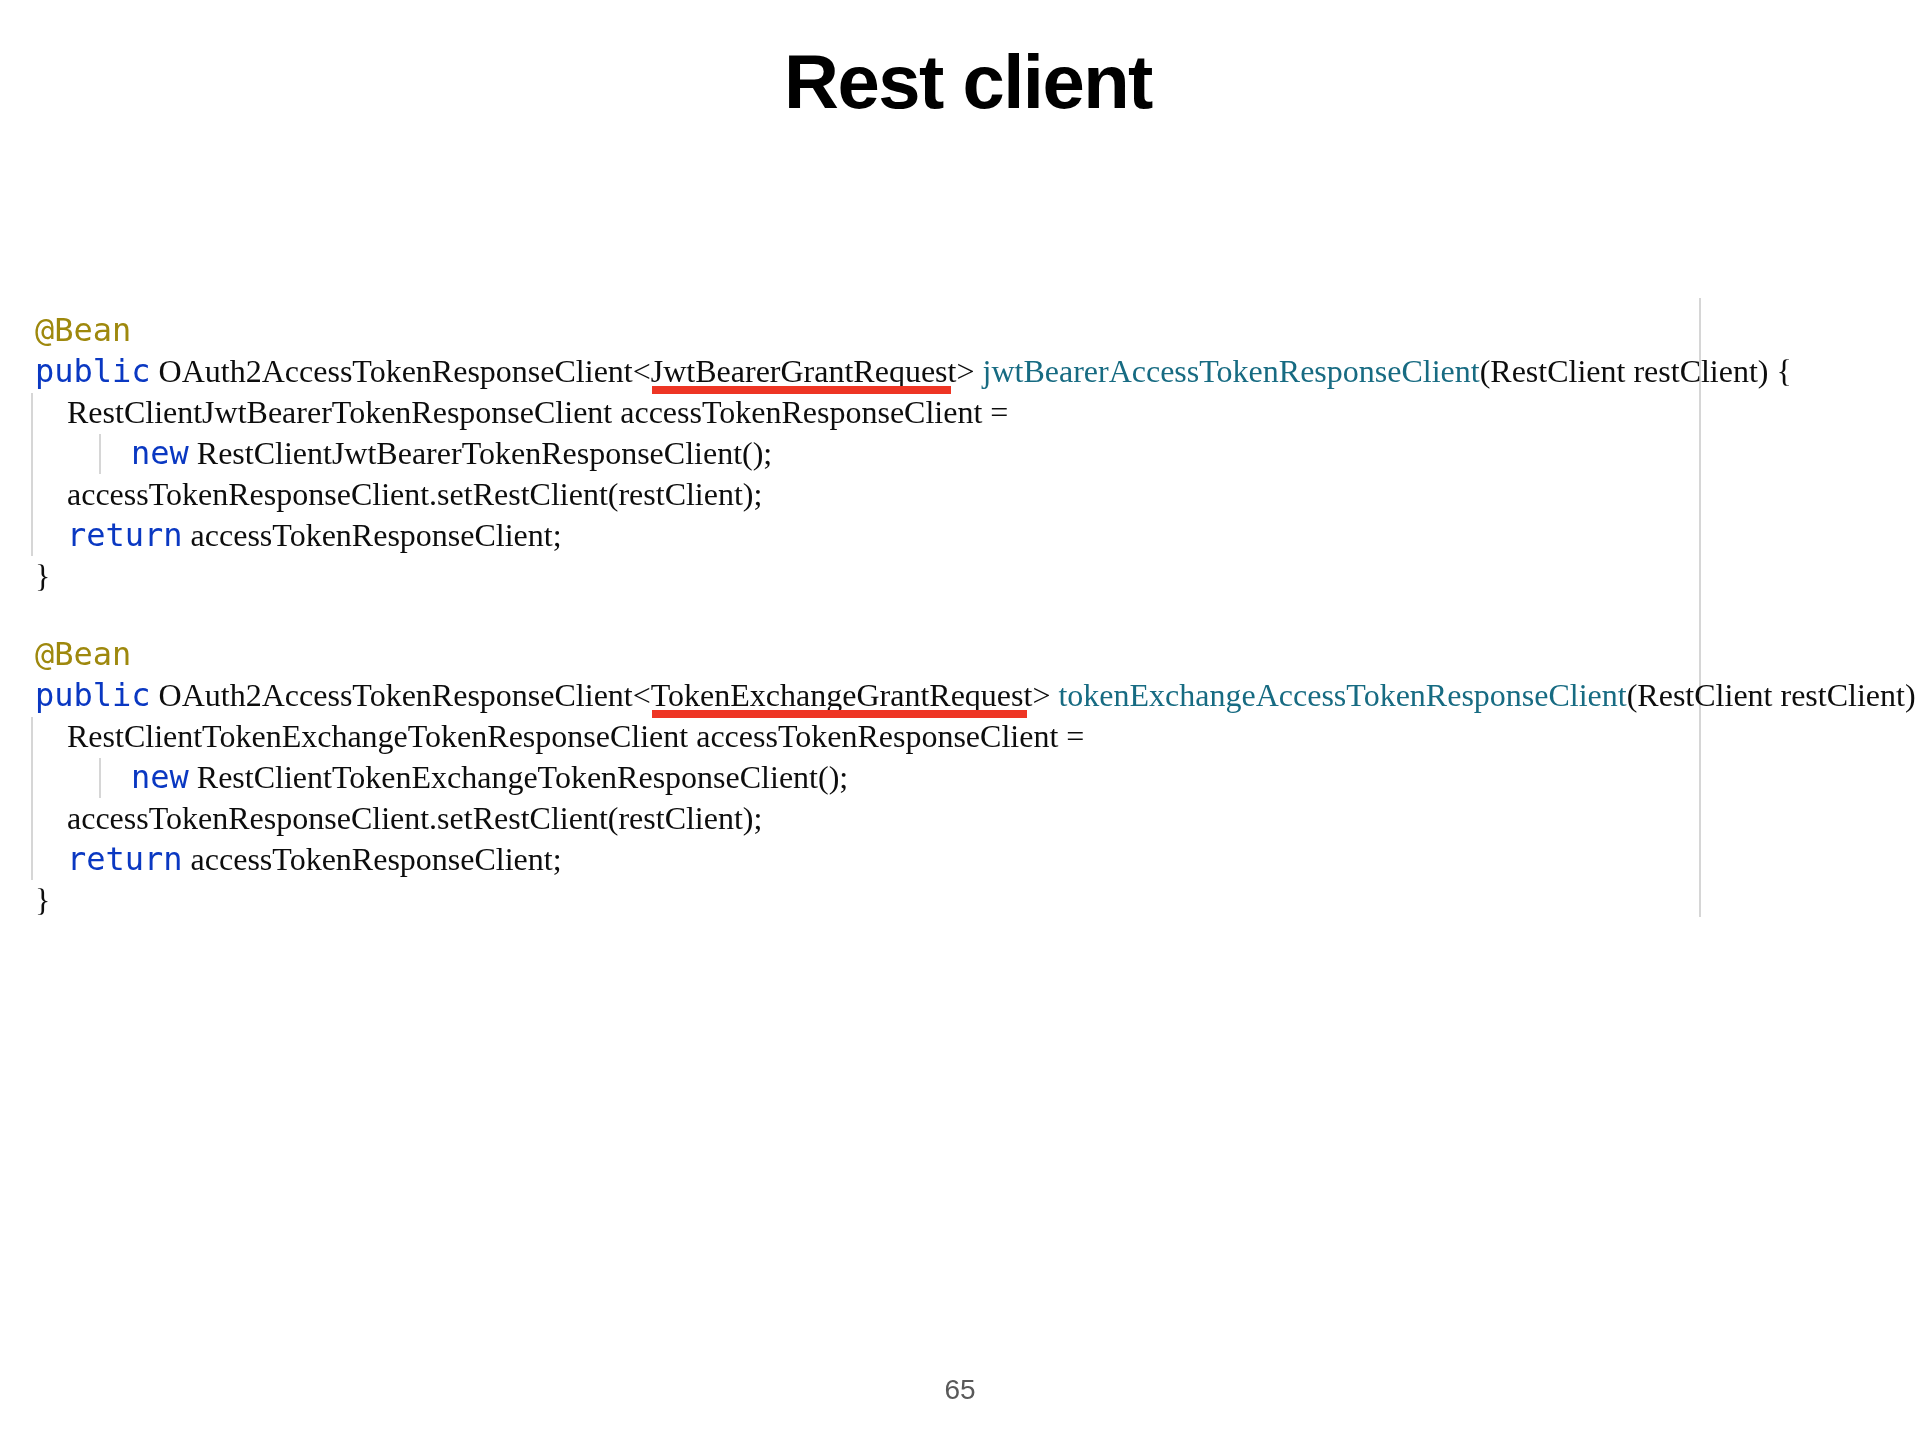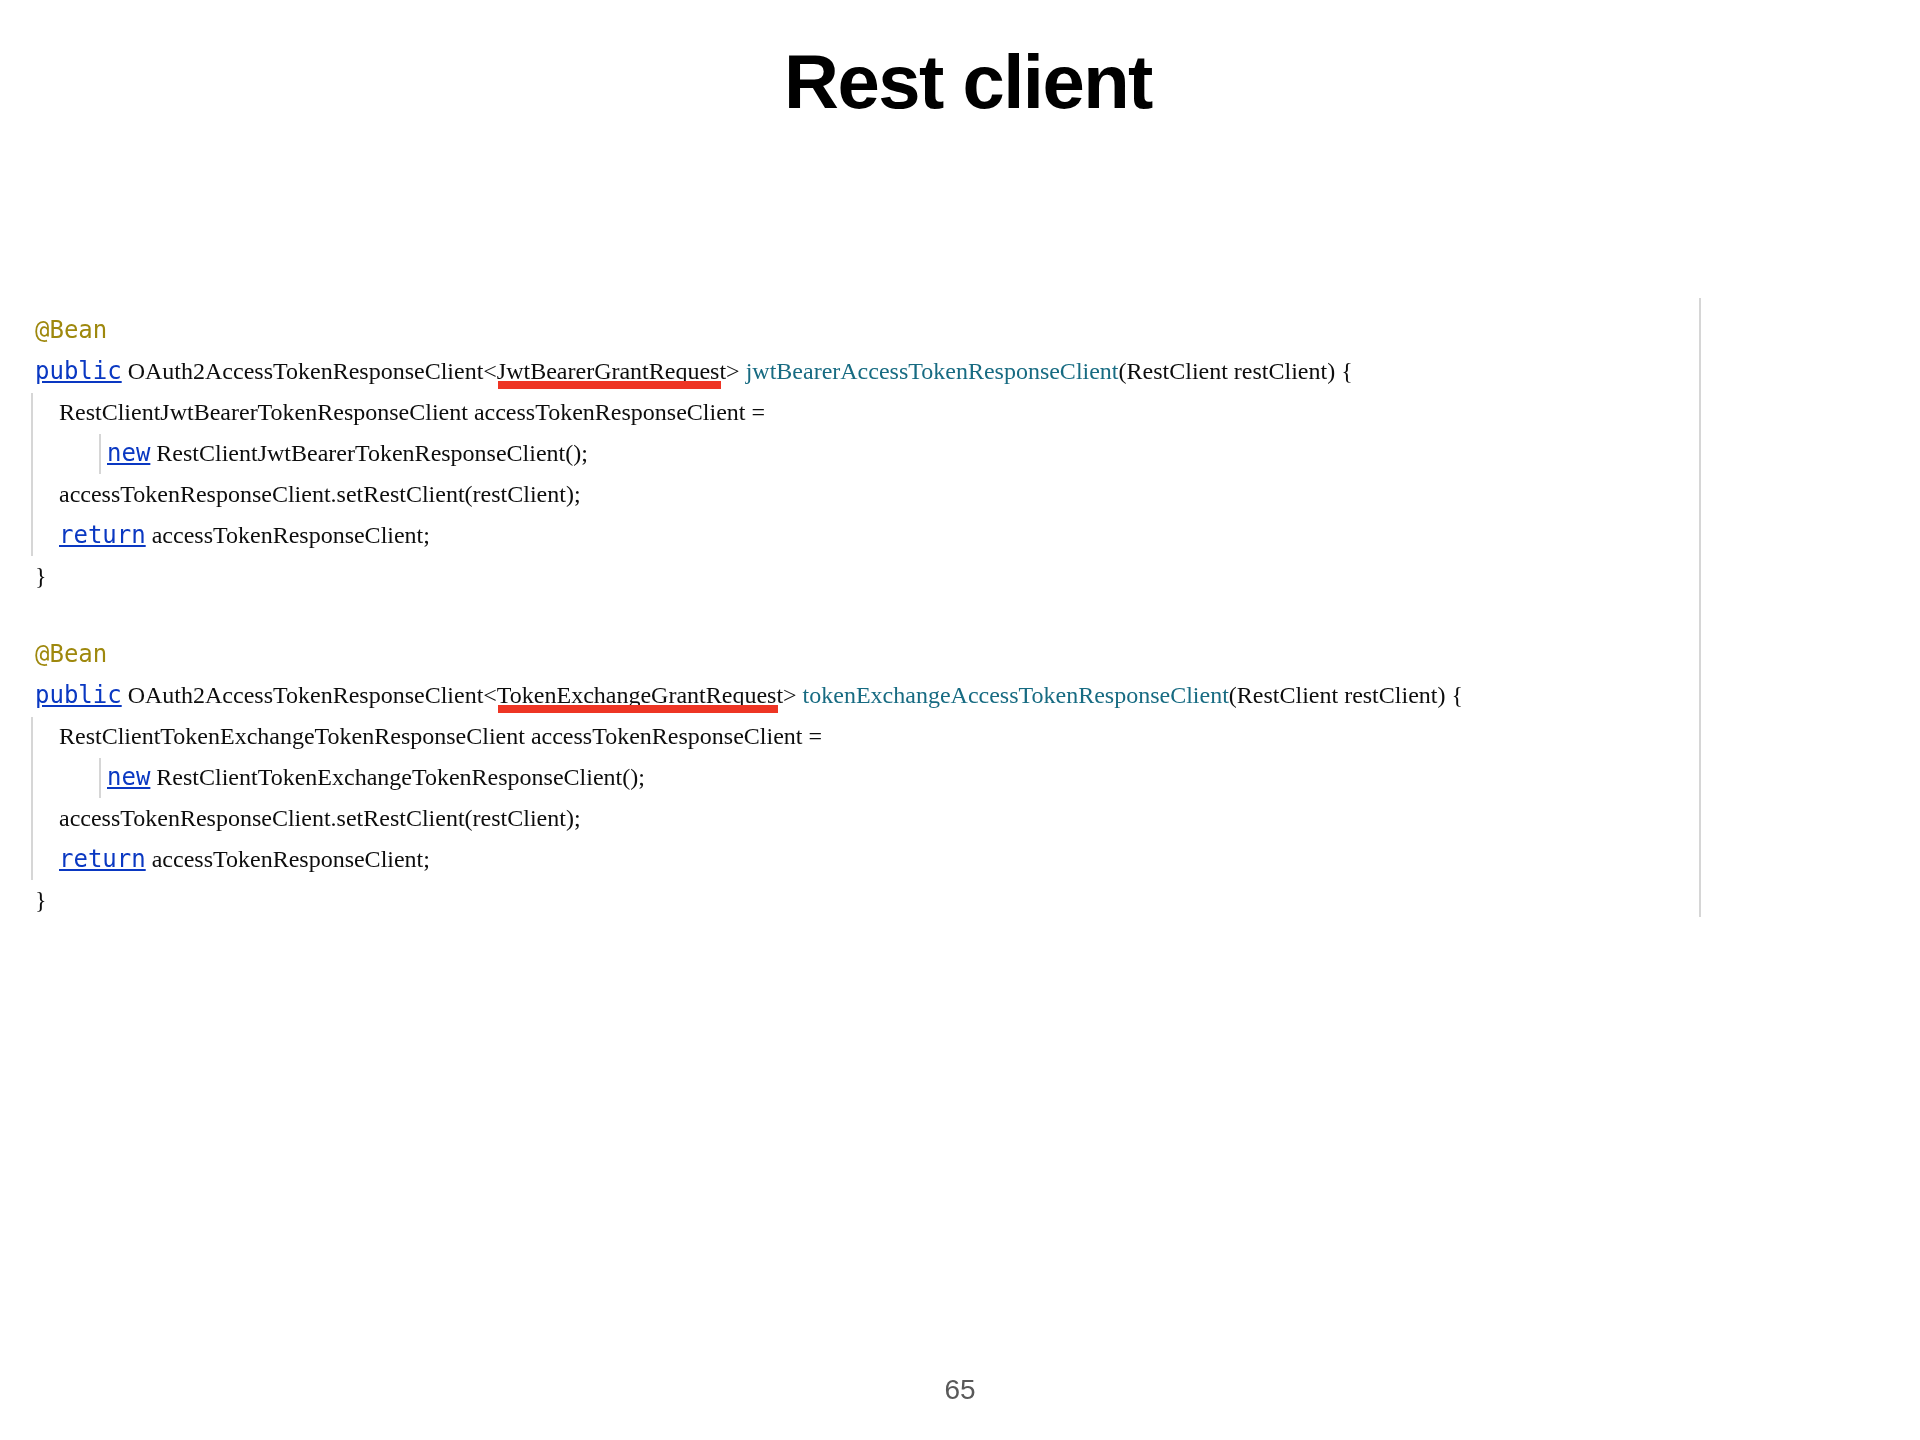--- a/index.html
+++ b/index.html
@@ -25,29 +25,29 @@
     font-weight: bold;
     letter-spacing: -1.5px;
     color: #000000;
     font-family: "Liberation Sans", sans-serif;
     padding-left: 8px;
   }
   .code-block {
     position: absolute;
     left: 35px;
     font-family: "DejaVu Sans Mono", "Liberation Mono", monospace;
-    font-size: 24px;
+    font-size: 32px;
     line-height: 41px;
     white-space: pre;
     color: var(--code-text, #0d0d0d);
   }
   #code-block-0 { top: 310px; }
   #code-block-1 { top: 634px; }
   .code-line { height: 41px; }
-  .tok-keyword    { color: var(--kw, #0a38c2); text-decoration: underline; }
+  .tok-keyword    { color: var(--kw, #0a38c2); }
   .tok-annotation { color: var(--ann, #9e880d); }
   .tok-method     { color: var(--method, #176b82); font-family: Liberation Serif, serif; }
   .tok-plain      { color: var(--code-text, #0d0d0d); font-family: Liberation Serif, serif; }
   .mark { position: relative; }
   .mark::after {
     content: "";
     position: absolute;
     left: 1px;
     right: 5px;
     bottom: -5px;

